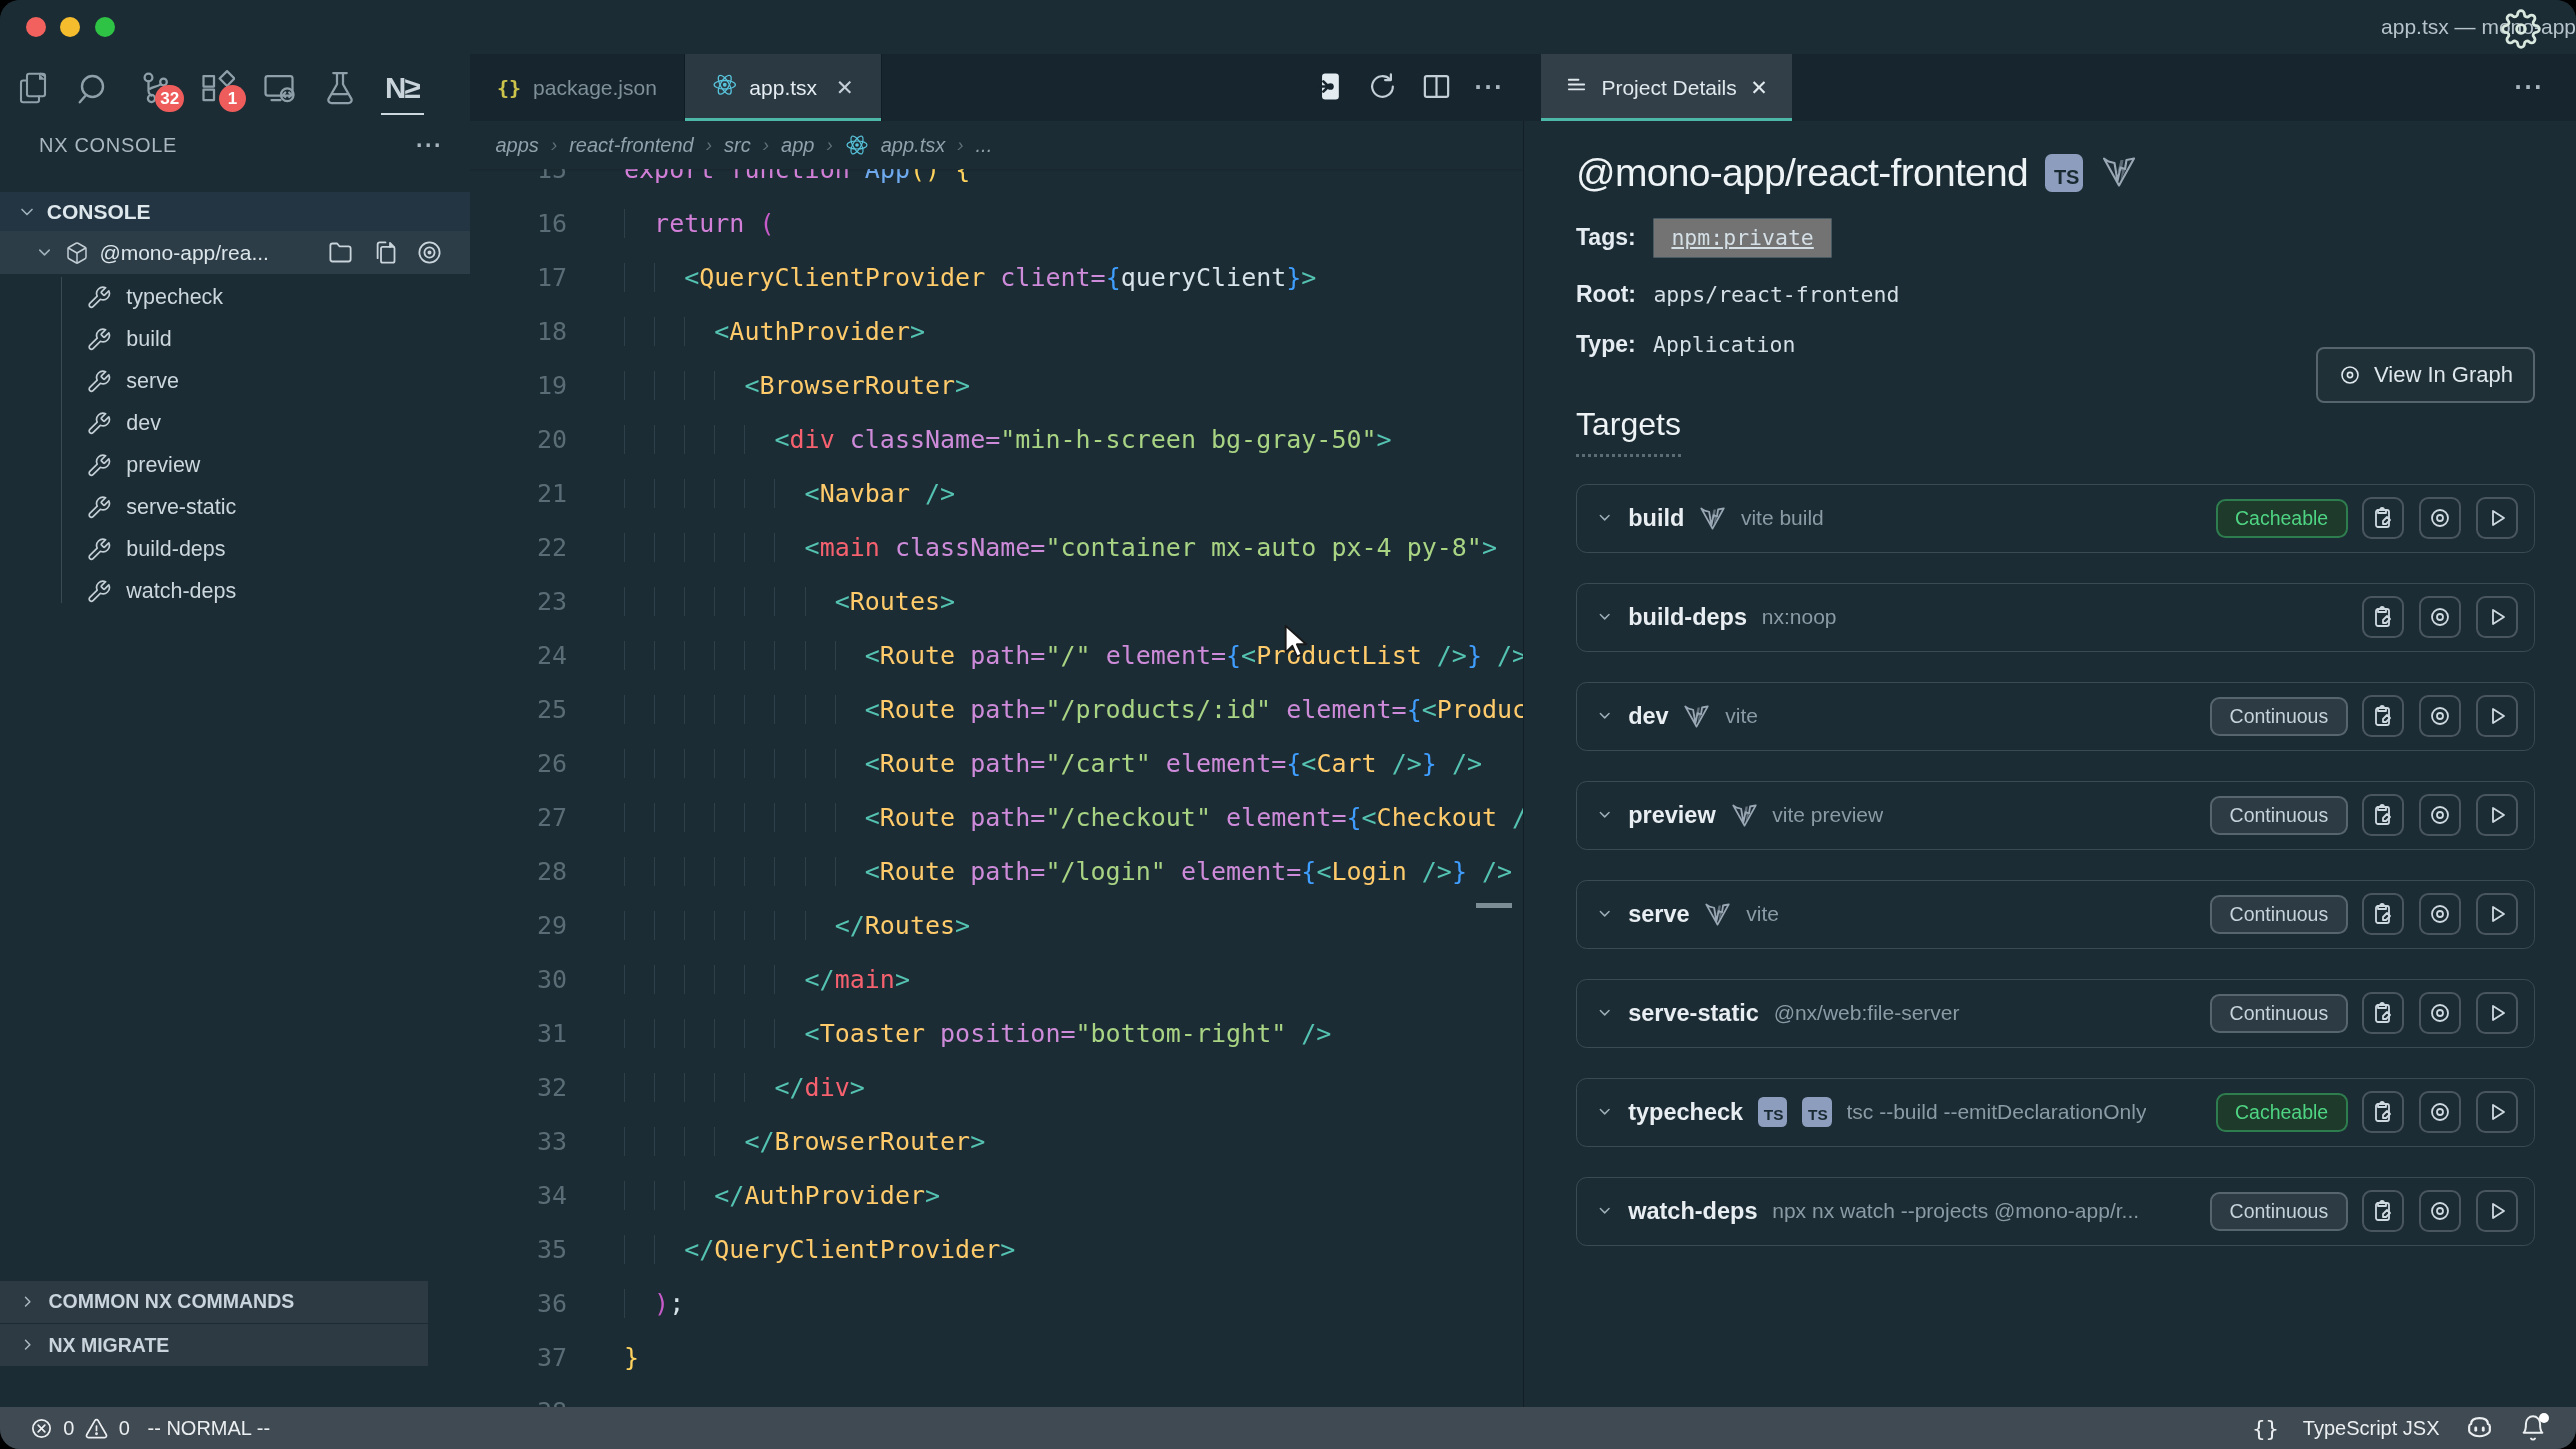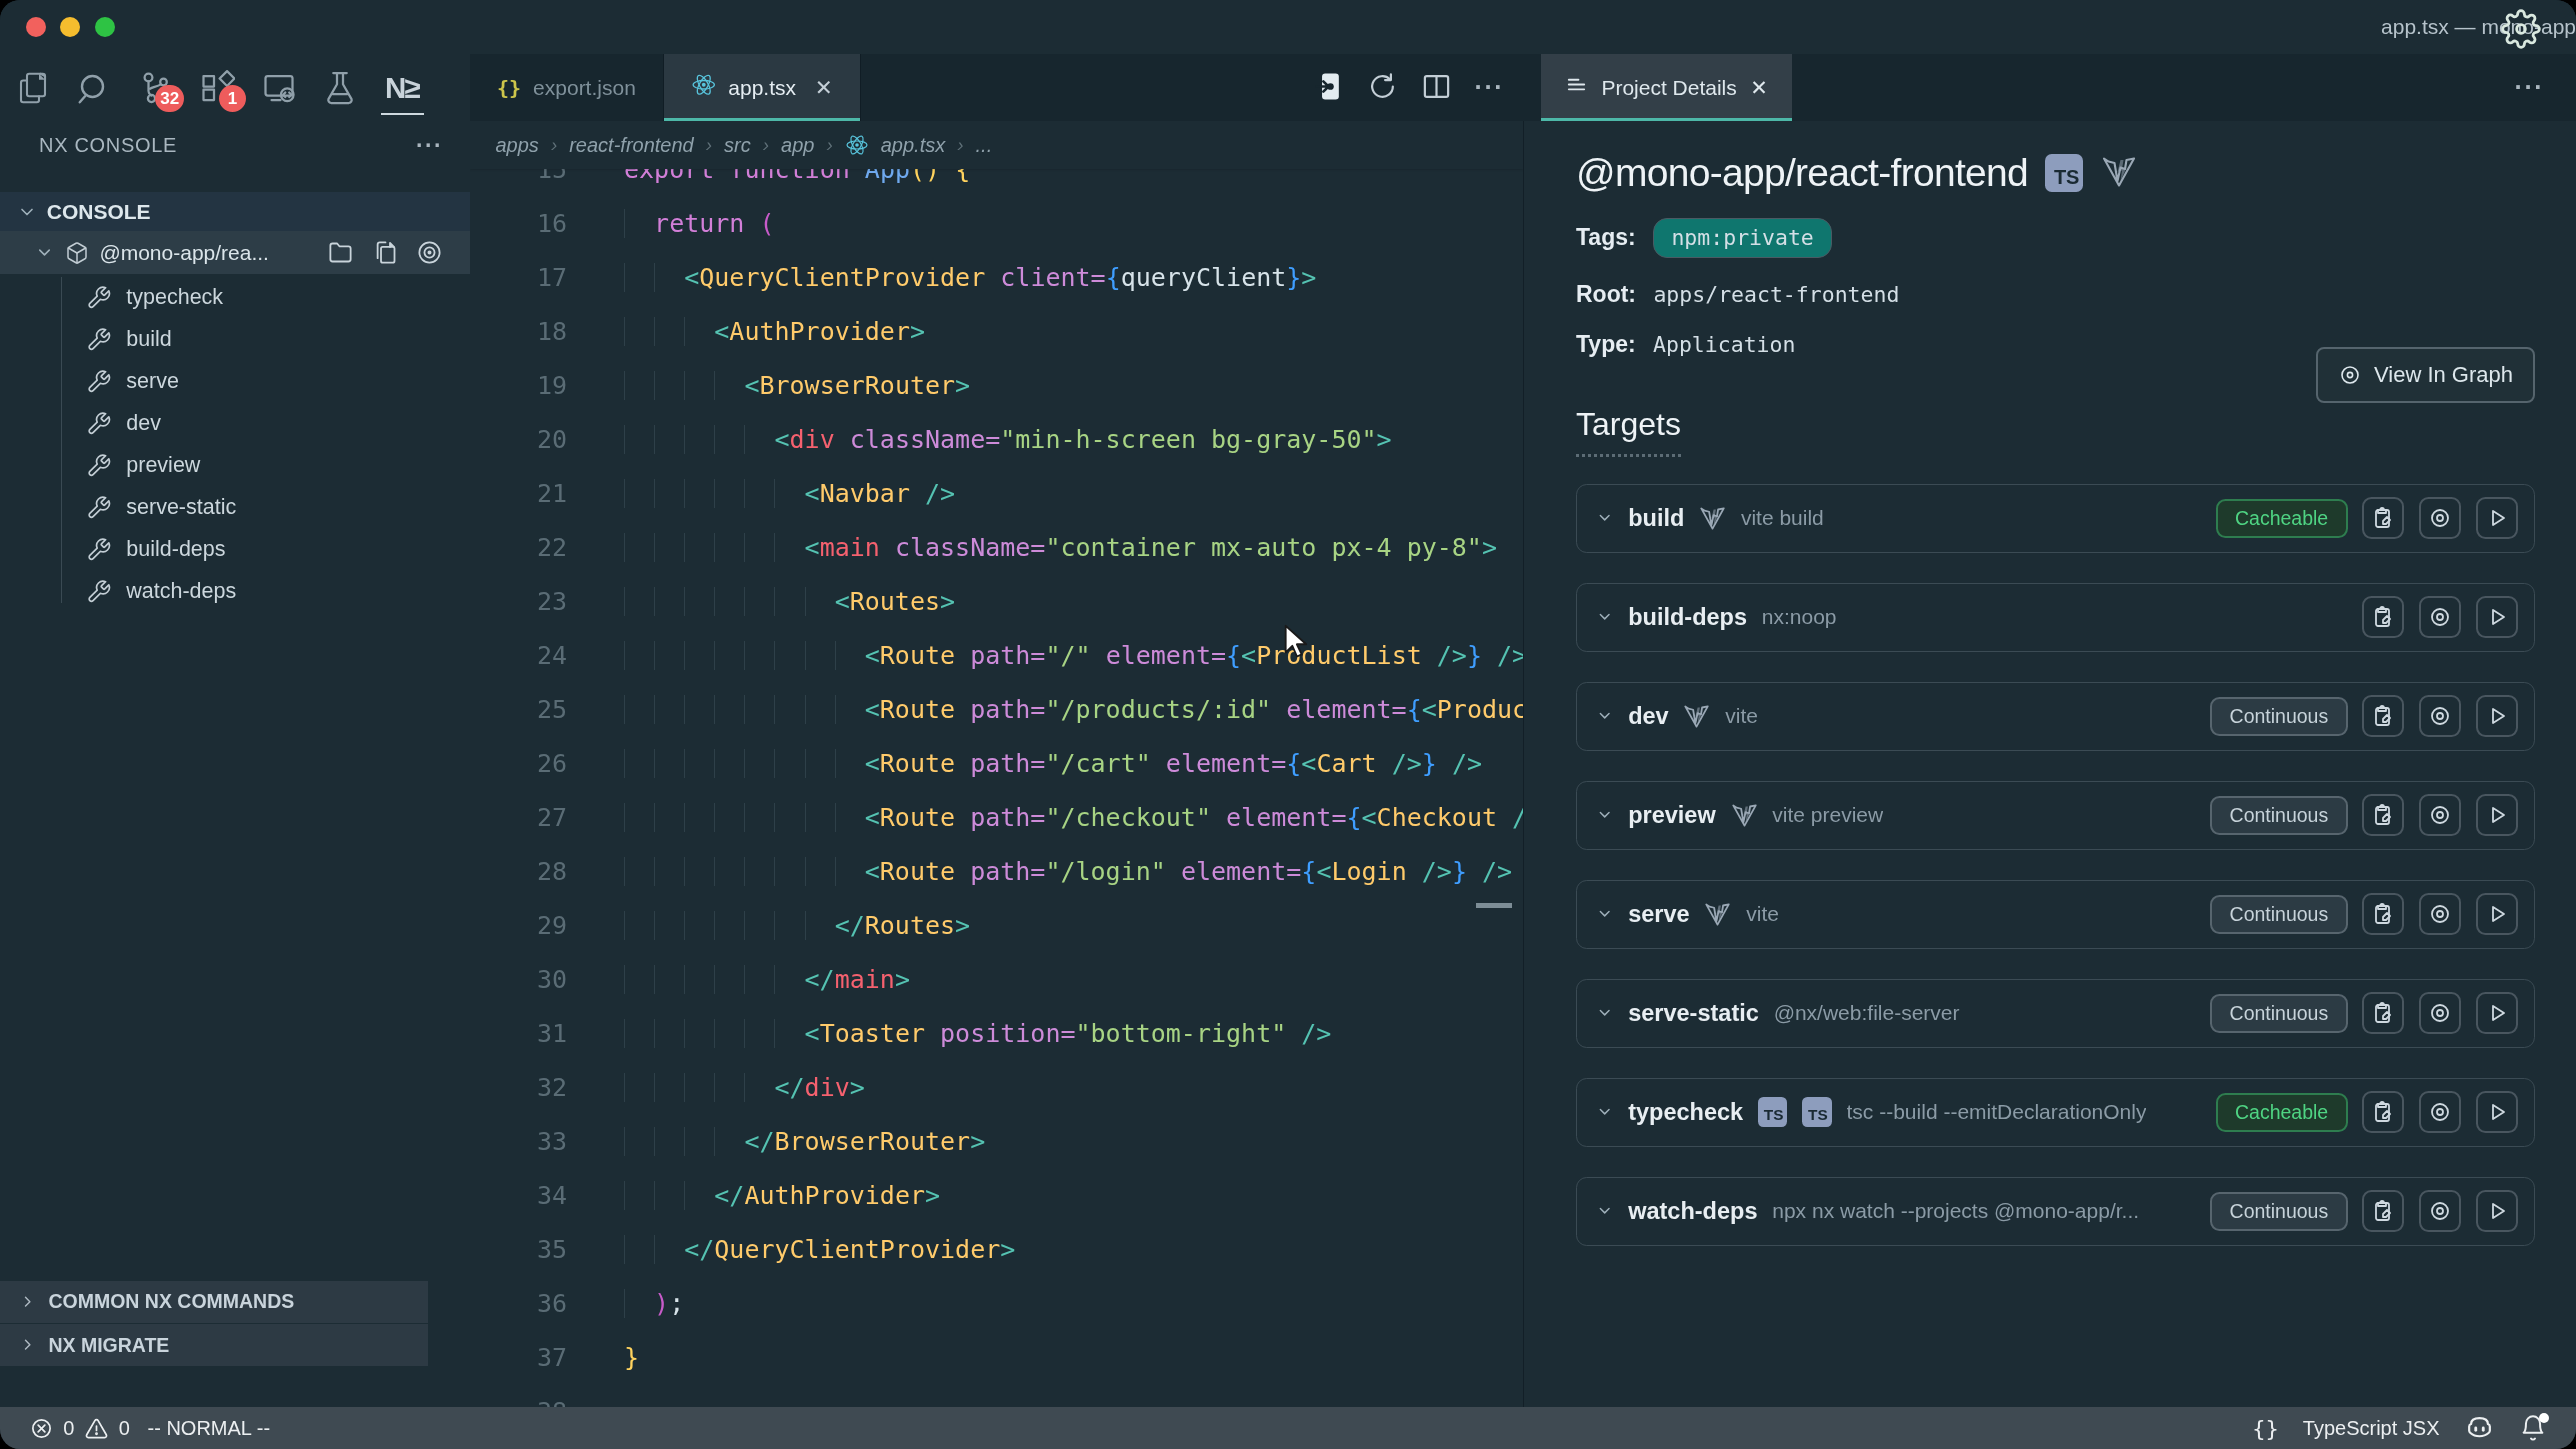--- a/index.html
+++ b/index.html
@@ -71,21 +71,21 @@
   
   .panel { position:absolute; left:1523px; top:121px; width:1053px; height:1287px; background:#1c2c34; border-left:1.3px solid #121f27; padding:0 41px 0 52px; color:#dce6ec; }
   .proj-title-row { display:flex; align-items:center; gap:17.4px; margin-top:29.5px; }
   .proj-title { font-size:39px; font-weight:500; color:#eef3f6; letter-spacing:-0.7px; }
   .ts-badge { width:38px; height:38px; border-radius:6.7px; background:#8d9dbd; color:#1a2a33; font-weight:bold; font-size:20px; display:flex; align-items:flex-end; justify-content:flex-end; padding:2.7px 4px; }
   .ts-badge.small { width:29.5px; height:29.5px; font-size:15.4px; border-radius:5.4px; }
   .vite-ic { color:#9aa8b5; }
   .meta { display:flex; align-items:center; gap:17.4px; margin-top:23px; font-size:23px; }
   .meta .lbl { color:#e6edf2; font-weight:bold; }
   .mono { font-family:"DejaVu Sans Mono", monospace; color:#d4dfe6; font-size:21.5px; }
-  .tag-pill { border:1.3px solid #4a5a63; background:#0f766e; border-radius:14px; padding:6.7px 17.4px; }
+  .tag-pill { border:1.3px solid #4a5a63; background:#737373; border-radius:1px; padding:6.7px 17.4px;text-decoration:underline; }
   .graph-btn { position:absolute; right:41px; top:226px; height:56px; border:2px solid #55646d; border-radius:8px; display:flex; align-items:center; gap:12px; padding:0 20px; font-size:22px; color:#dde7ec; background:rgba(255,255,255,0.02);margin-left:40px; }
   .targets-h { margin-top:48px; font-size:32px; font-weight:500; color:#eef3f6; display:inline-block; border-bottom:3.4px dotted #5c6c75; padding-bottom:10.7px; }
   .cards { display:flex; flex-direction:column; gap:30px; margin-top:27px; }
   .card { height:69px; border:1.3px solid #3b4b54; border-radius:10.7px; display:flex; align-items:center; padding:0 16px 0 19px; gap:14.8px; }
   .card .chev { color:#9fb0ba; }
   .card .tname { font-size:23.5px; font-weight:bold; color:#e8eef2; }
   .card .tdesc { font-size:21px; color:#8b9ba6; white-space:nowrap; overflow:hidden; max-width:429px; }
   .card .spacer { flex:1; }
   .pill { height:39px; border-radius:9.4px; display:flex; align-items:center; padding:0 17.4px; font-size:19.5px; flex:0 0 auto; }
   .pill.green { color:#4fd483; border:2px solid #2e7d4f; background:#1e3a2b; }
@@ -170,21 +170,21 @@
     </div>
     <div class="act-ic">
       <div class="nx-act">N≥</div>
       <div class="nx-underline"></div>
     </div>
   </div>
 
   <div class="tabbar">
     <div class="tab">
       <span class="braces-ic">{}</span>
-      <span>export.json</span>
+      <span>package.json</span>
     </div>
     <div class="tab active">
       <span><svg viewBox="0 0 24 24" width="25.5" height="25.5" fill="none" stroke="#58c4dc" stroke-width="1.2">
             <circle cx="12" cy="12" r="1.8" fill="#58c4dc" stroke="none"></circle>
             <ellipse cx="12" cy="12" rx="10" ry="4"></ellipse>
             <ellipse cx="12" cy="12" rx="10" ry="4" transform="rotate(60 12 12)"></ellipse>
             <ellipse cx="12" cy="12" rx="10" ry="4" transform="rotate(120 12 12)"></ellipse>
           </svg></span>
       <span>app.tsx</span>
       <span class="close">✕</span>

